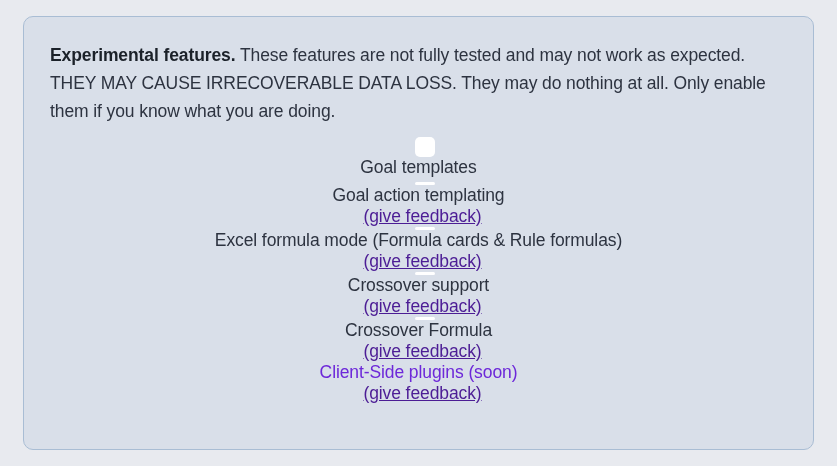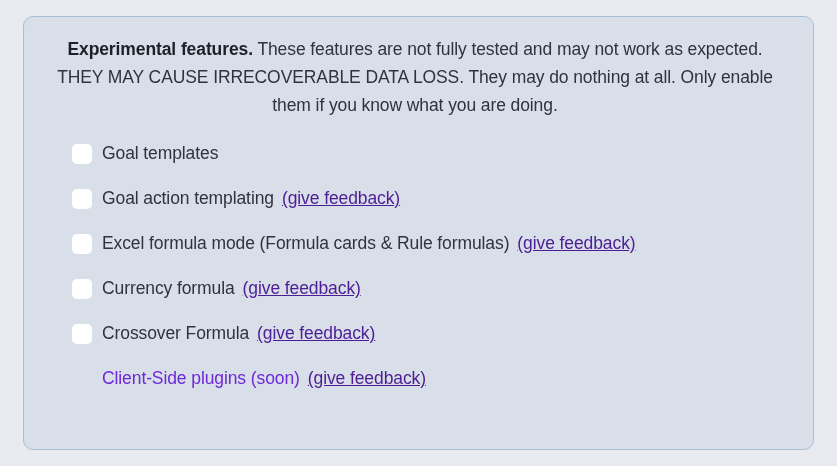--- a/index.html
+++ b/index.html
@@ -22,42 +22,42 @@
   .panel {
     position: absolute;
     left: 23px;
     top: 16px;
     width: 791px;
     height: 434px;
     box-sizing: border-box;
     background: #d9dfe9;
     border: 1px solid #a9bdd4;
     border-radius: 10px;
-    padding: 18px 26px 18px 26px;
-    text-align: center;
+    padding: 24px 26px 18px 26px;
   }
   .intro {
     font-size: 17.5px;
     line-height: 28px;
     color: #2d3340;
     letter-spacing: -0.1px;
     margin: 0 0 12px 0;
     max-width: 730px;
   }
   .intro .lead {
     font-weight: bold;
     color: #1b2129;
   }
   .features {
     margin-top: 10px;
   }
   .feature-row {
     display: flex;
     align-items: center;
     height: 45px;
+    flex-direction: column;
   }
   .checkbox {
     width: 20px;
     height: 20px;
     min-width: 20px;
     background: #ffffff;
     border-radius: 5px;
     border: none;
     box-sizing: border-box;
     margin-left: 22px;
@@ -113,21 +113,21 @@
       </div>
 
       <div class="feature-row">
         <span class="checkbox"></span>
         <span class="feature-label">Excel formula mode (Formula cards &amp; Rule formulas)</span>
         <a class="feedback-link">(give feedback)</a>
       </div>
 
       <div class="feature-row">
         <span class="checkbox"></span>
-        <span class="feature-label">Currency formula</span>
+        <span class="feature-label">Crossover support</span>
         <a class="feedback-link">(give feedback)</a>
       </div>
 
       <div class="feature-row">
         <span class="checkbox"></span>
         <span class="feature-label">Crossover Formula</span>
         <a class="feedback-link">(give feedback)</a>
       </div>
 
 

